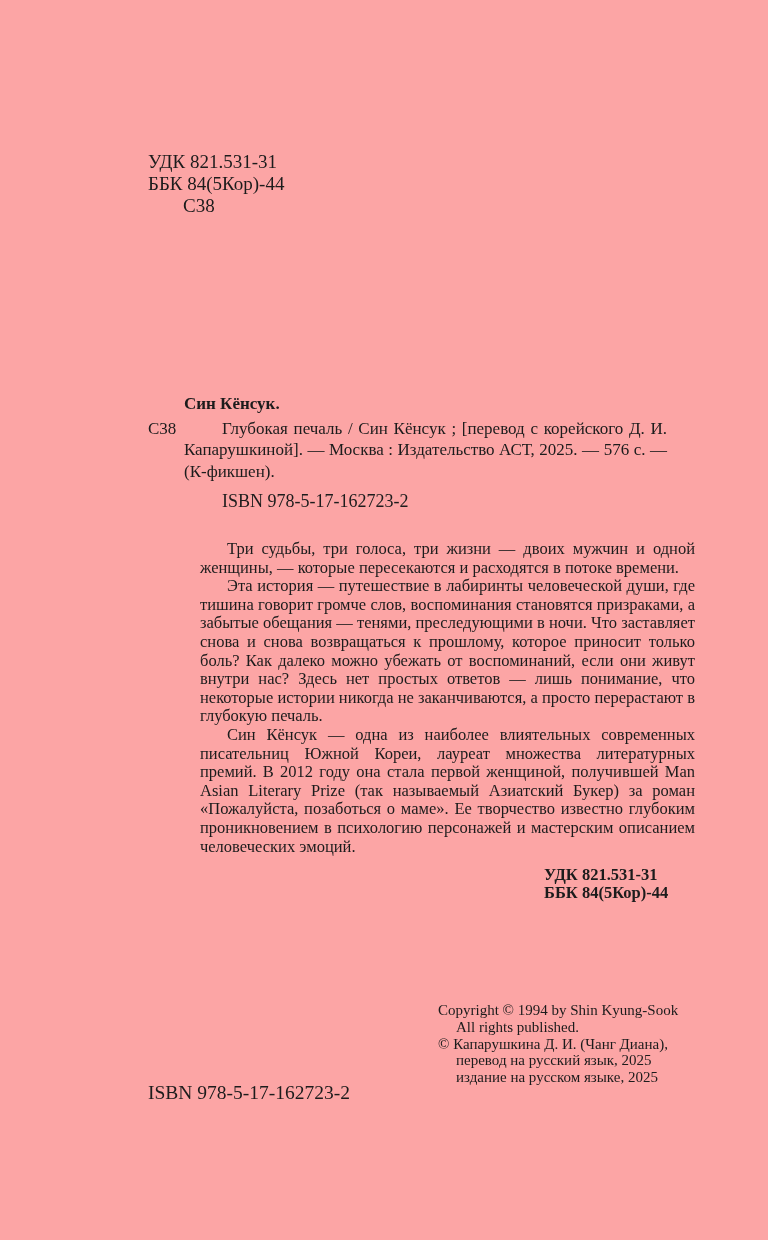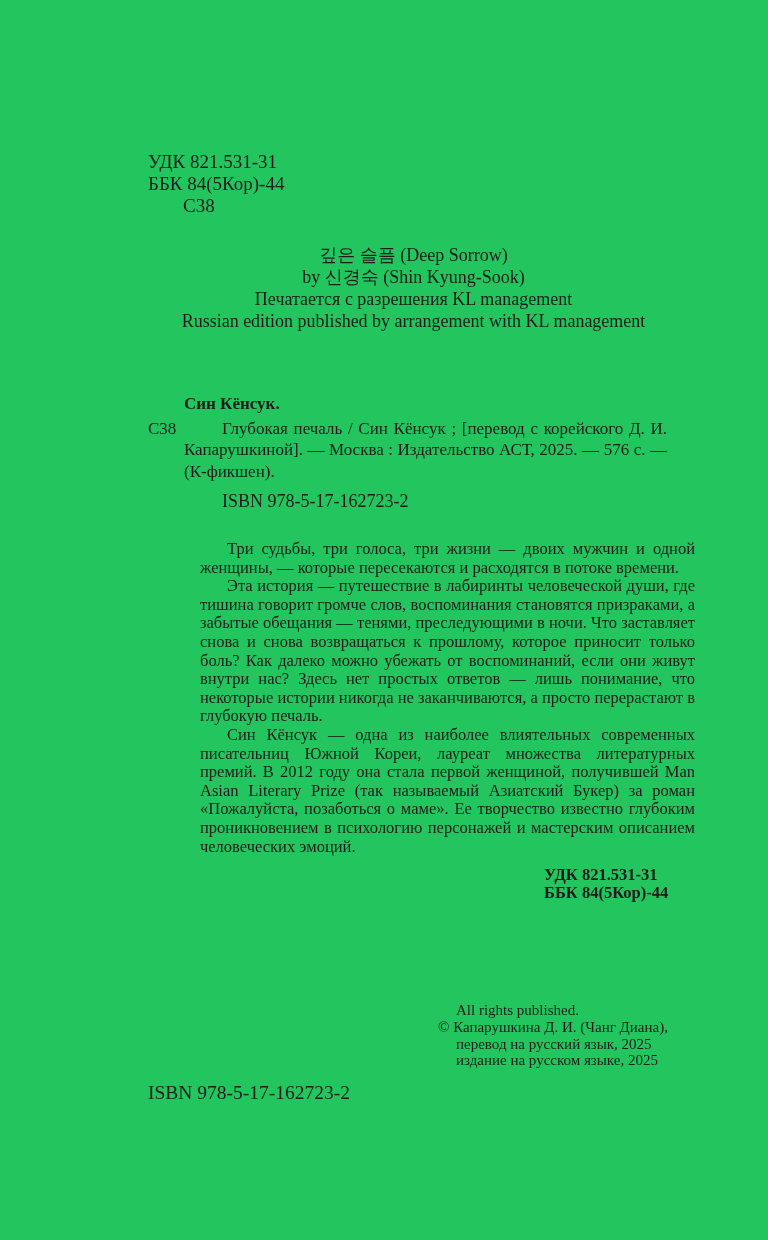--- a/index.html
+++ b/index.html
@@ -5,21 +5,21 @@
 <style>
   html, body {
     margin: 0;
     padding: 0;
     background: #ffffff;
   }
   .page {
     position: relative;
     width: 768px;
     height: 1240px;
-    background: #22c55e;
+    background: #fca5a5;
     color: #1c1c1c;
     font-family: "Liberation Serif", "DejaVu Serif", serif;
     overflow: hidden;
   }
   
   .top-codes {
     position: absolute;
     left: 148px;
     top: 151px;
     font-size: 19px;
@@ -121,26 +121,20 @@
 <body>
 
 <div class="page">
 
   <div class="top-codes">
     <div>УДК 821.531-31</div>
     <div>ББК 84(5Кор)-44</div>
     <div class="sign">С38</div>
   </div>
 
-  <div class="rights">
-    <div>깊은 슬픔 (Deep Sorrow)</div>
-    <div>by 신경숙 (Shin Kyung-Sook)</div>
-    <div>Печатается с разрешения KL management</div>
-    <div>Russian edition published by arrangement with KL management</div>
-  </div>
 
   <div class="card">
     <div class="card-author">Син Кёнсук.</div>
     <div class="card-desc-row">
       <span class="card-sign">С38</span>
       <p class="card-desc">Глубокая печаль / Син Кёнсук ; [перевод с корейского Д. И. Капарушкиной]. — Москва : Издательство АСТ, 2025. — 576 с. — (К-фикшен).</p>
     </div>
     <div class="card-isbn">ISBN 978-5-17-162723-2</div>
   </div>
 
@@ -149,20 +143,21 @@
     <p>Эта история — путешествие в лабиринты человеческой души, где тишина говорит громче слов, воспоминания становятся призраками, а забытые обещания — тенями, преследующими в ночи. Что заставляет снова и снова возвращаться к прошлому, которое приносит только боль? Как далеко можно убежать от воспоминаний, если они живут внутри нас? Здесь нет простых ответов — лишь понимание, что некоторые истории никогда не заканчиваются, а просто перерастают в глубокую печаль.</p>
     <p>Син Кёнсук — одна из наиболее влиятельных современных писательниц Южной Кореи, лауреат множества литературных премий. В 2012 году она стала первой женщиной, получившей Man Asian Literary Prize (так называемый Азиатский Букер) за роман «Пожалуйста, позаботься о маме». Ее творчество известно глубоким проникновением в психологию персонажей и мастерским описанием человеческих эмоций.</p>
   </div>
 
   <div class="footer-codes">
     <div>УДК 821.531-31</div>
     <div>ББК 84(5Кор)-44</div>
   </div>
 
   <div class="copyright">
+    <div>Copyright © 1994 by Shin Kyung-Sook</div>
     <div class="cont">All rights published.</div>
     <div>© Капарушкина Д. И. (Чанг Диана),</div>
     <div class="cont">перевод на русский язык, 2025</div>
     <div class="cont">издание на русском языке, 2025</div>
   </div>
 
   <div class="footer-isbn">ISBN 978-5-17-162723-2</div>
 
 </div>
 

